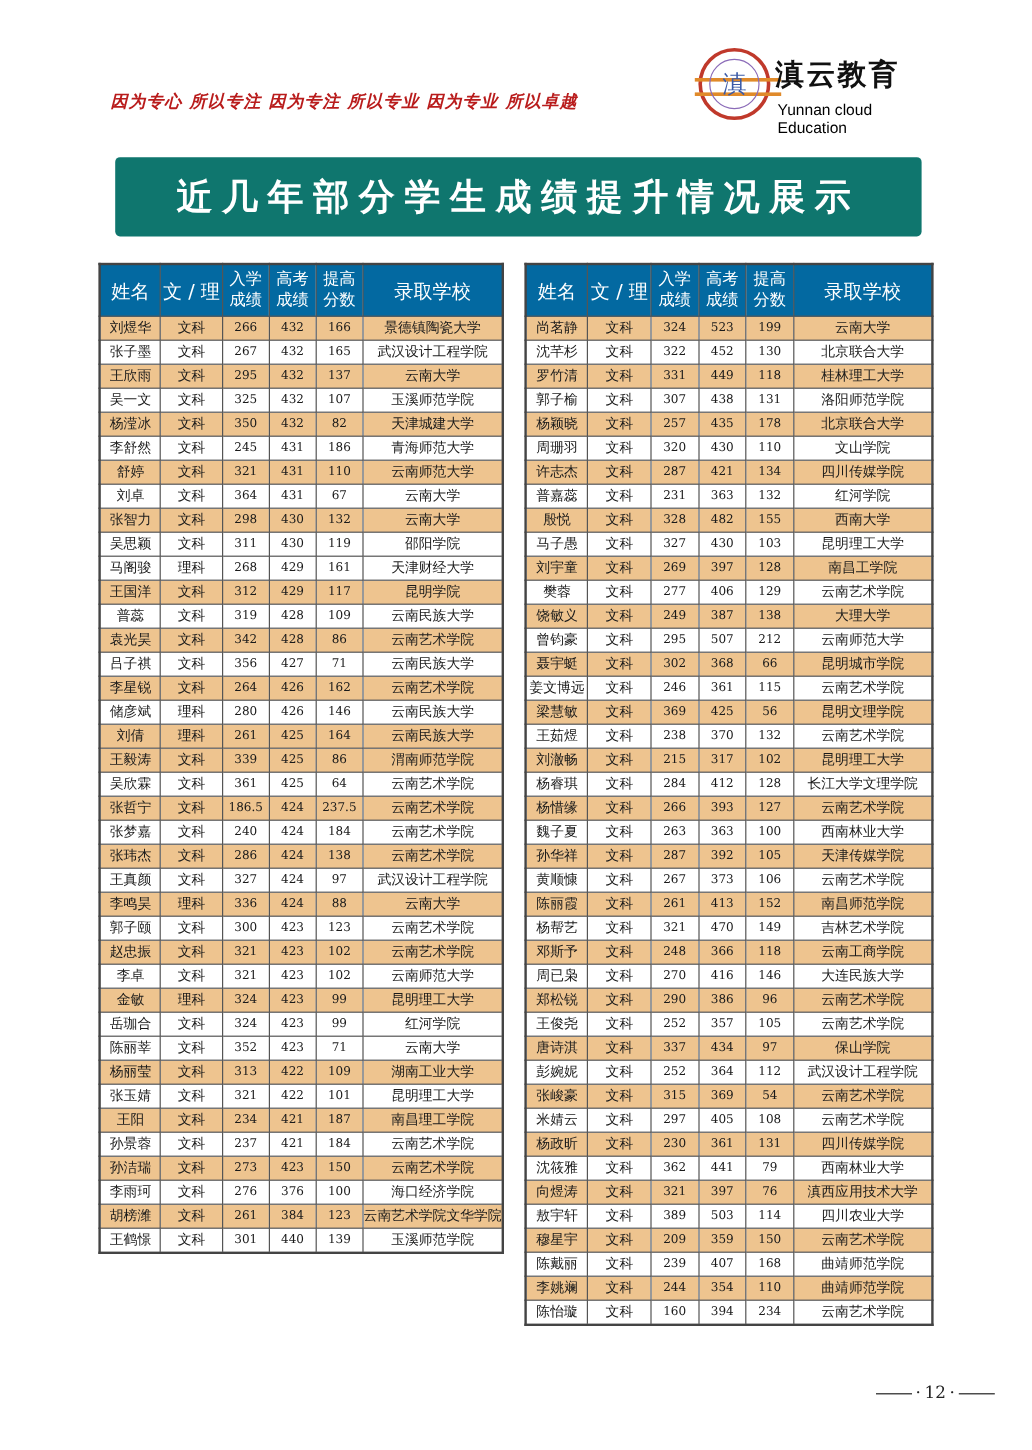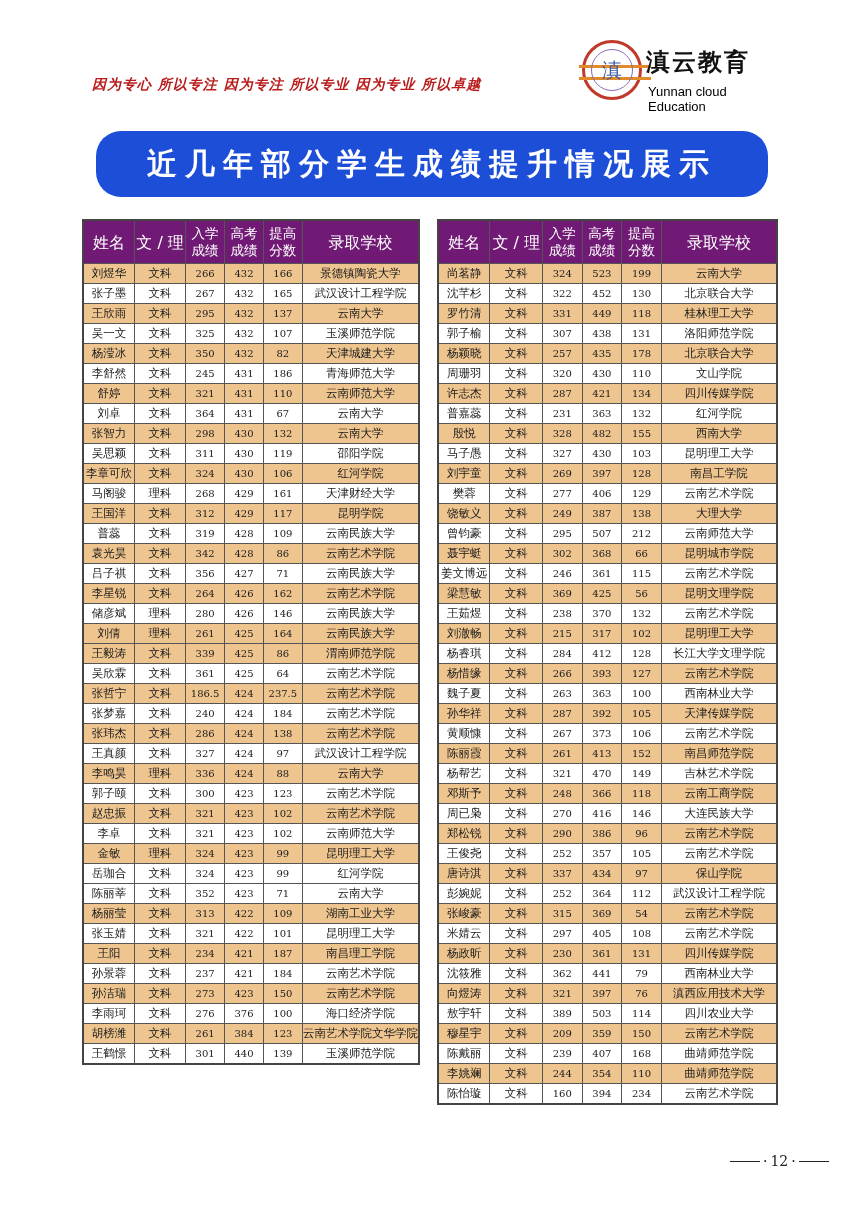--- a/index.html
+++ b/index.html
@@ -4,24 +4,24 @@
 <style>
   html, body { margin:0; padding:0; background:#ffffff; }
   body { width:860px; height:1208px; position:relative; overflow:hidden; font-family:"DejaVu Serif", serif; color:#1a1a1a; }
   .slogan { position:absolute; left:92px; top:76px; font-size:14px; font-weight:bold; font-style:italic; letter-spacing:1px; color:#b91c1c; font-family:"DejaVu Serif", serif; }
   .logo { position:absolute; left:582px; top:40px; width:190px; height:66px; }
   .logo-emblem { position:absolute; left:0; top:0; width:60px; height:60px; border-radius:50%; border:3px solid #c0392b; box-sizing:border-box; background:#fff; }
   .logo-emblem .inner { position:absolute; left:6px; top:6px; width:42px; height:42px; border-radius:50%; border:1px solid #8b6bb8; box-sizing:border-box; display:flex; align-items:center; justify-content:center; color:#3b5ba8; font-size:20px; font-family:"DejaVu Serif", serif; }
   .logo-emblem .bar { position:absolute; left:-6px; width:72px; height:3px; background:#e08a2a; }
   .logo-name { position:absolute; left:64px; top:6px; font-size:24px; font-weight:bold; letter-spacing:2px; color:#111; font-family:"DejaVu Serif", serif; }
   .logo-en { position:absolute; left:66px; top:44px; font-size:13px; color:#000000; font-family:"Liberation Sans", sans-serif; }
-  .banner { position:absolute; left:96px; top:131px; width:672px; height:66px; background:#1d4ed8; border-radius:25px; display:flex; align-items:center; justify-content:center; }
+  .banner { position:absolute; left:96px; top:131px; width:672px; height:66px; background:#0f766e; border-radius:4px; display:flex; align-items:center; justify-content:center; }
   .banner span { color:#fff; font-size:30px; font-weight:bold; letter-spacing:8px; font-family:"DejaVu Serif", serif; }
   .tbl { position:absolute; top:219px; border-collapse:collapse; border:2px solid #444; font-family:"DejaVu Serif", serif; }
-  .tbl th { background:#701a75; color:#fff; font-family:"DejaVu Sans", sans-serif; font-weight:normal; font-size:13.5px; line-height:17px; height:42px; border:1px solid #555; padding:0; }
+  .tbl th { background:#0369a1; color:#fff; font-family:"DejaVu Sans", sans-serif; font-weight:normal; font-size:13.5px; line-height:17px; height:42px; border:1px solid #555; padding:0; }
   .tbl th.big { font-size:16px; }
   .tbl td { height:19px; border:1px solid #555; text-align:center; font-size:11.5px; padding:0; white-space:nowrap; overflow:hidden; }
   .tbl td.num { font-size:10px; }
   .tbl tr.odd td { background:#eec48f; }
   .tbl tr.even td { background:#ffffff; }
   .tbl-left { left:82px; width:338px; }
   .tbl-right { left:437px; width:341px; }
   .footer { position:absolute; left:730px; top:1153px; font-size:14px; color:#222; display:flex; align-items:center; gap:3px; font-family:"DejaVu Serif", serif; }
   .footer .line { width:30px; height:1px; background:#222; }
 </style>
@@ -152,28 +152,20 @@
         <td>云南大学</td>
       </tr>
       <tr class="even">
         <td>吴思颖</td>
         <td>文科</td>
         <td class="num">311</td>
         <td class="num">430</td>
         <td class="num">119</td>
         <td>邵阳学院</td>
       </tr>
-      <tr class="odd">
-        <td>李章可欣</td>
-        <td>文科</td>
-        <td class="num">324</td>
-        <td class="num">430</td>
-        <td class="num">106</td>
-        <td>红河学院</td>
-      </tr>
       <tr class="even">
         <td>马阁骏</td>
         <td>理科</td>
         <td class="num">268</td>
         <td class="num">429</td>
         <td class="num">161</td>
         <td>天津财经大学</td>
       </tr>
       <tr class="odd">
         <td>王国洋</td>

